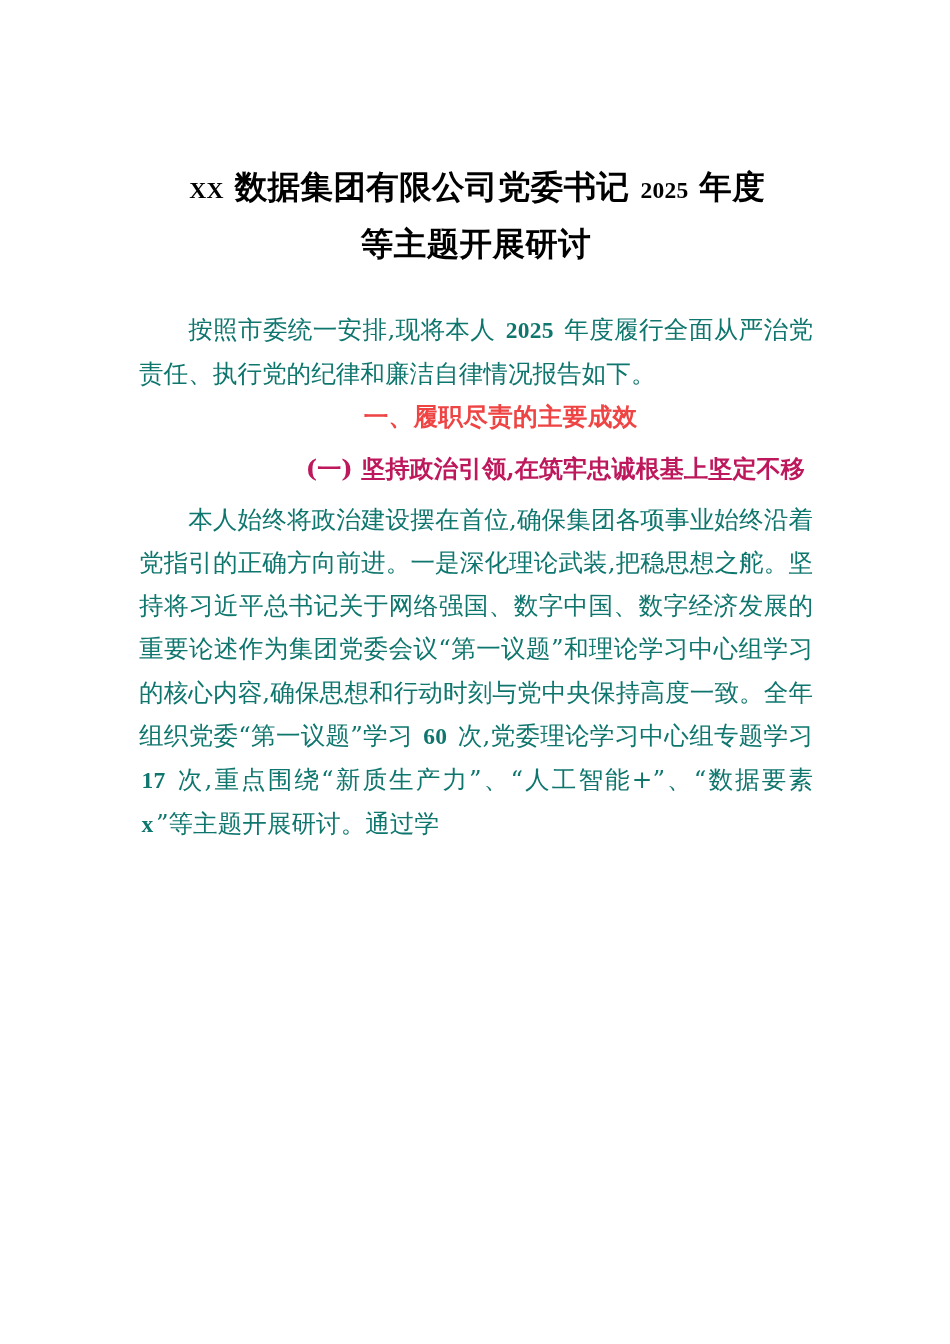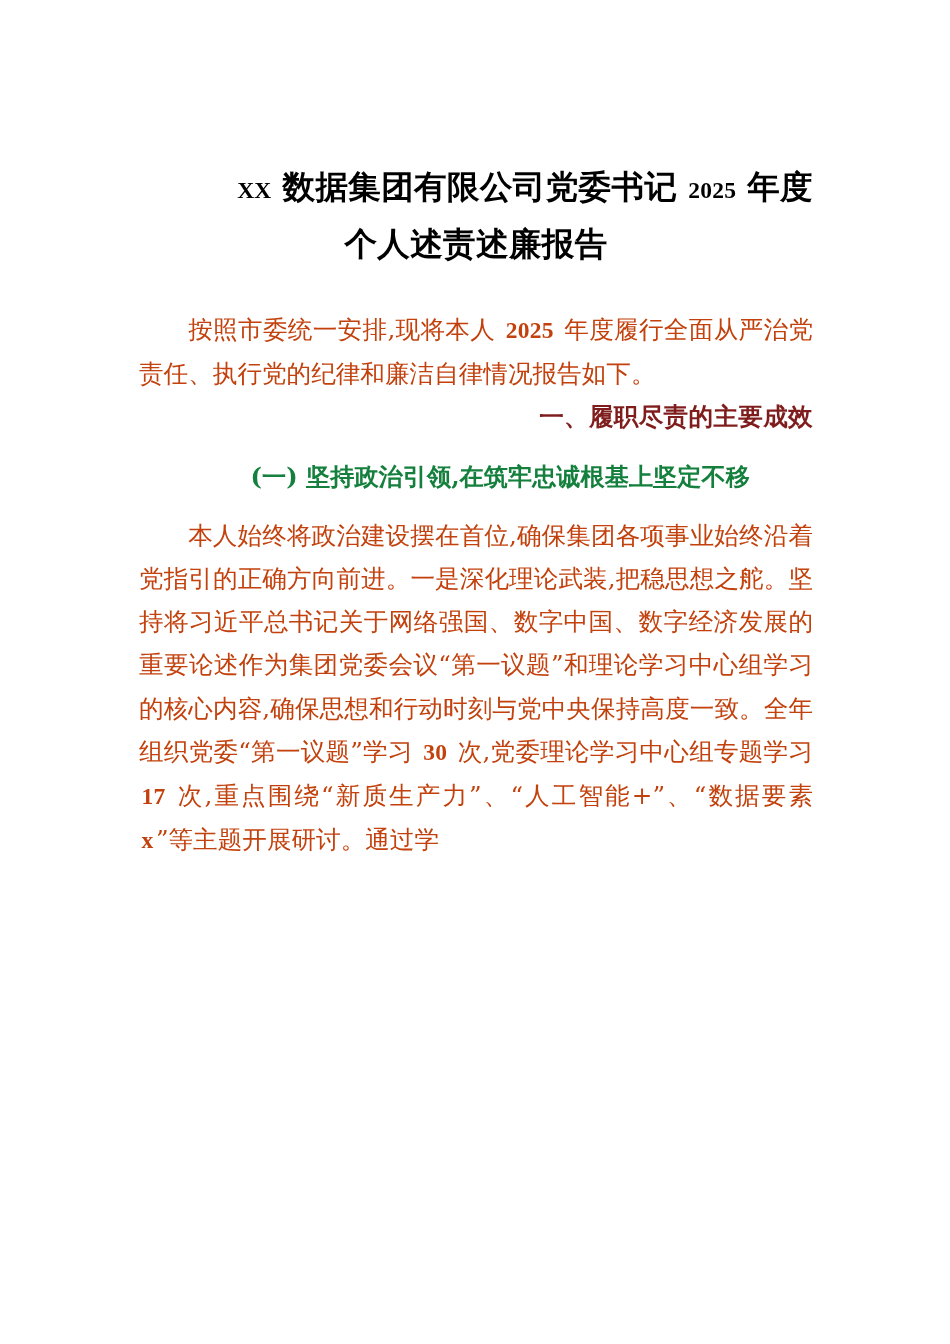--- a/index.html
+++ b/index.html
@@ -46,38 +46,37 @@
     text-align: center;
     letter-spacing: 0.4px;
     color: #000;
   }
   .doc-title .title-line {
     display: block;
     white-space: nowrap;
   }
   .doc-title .title-line.line-1 {
     padding-top: 160px;
-    text-align: right;
   }
 
   
   .body-block {
     margin-top: 37px;
   }
 
   p.para {
     margin: 0;
     padding: 0;
     font-family: "DejaVu Serif", "Liberation Serif", serif;
     font-size: 24.6px;
     line-height: 43.2px;
     text-align: justify;
     text-justify: inter-ideograph;
     text-align-last: left;
-    color: #c2410c;
+    color: #0f766e;
     font-weight: 400;
   }
   p.para.indent {
     text-indent: 2em;
   }
 
   
   .lat {
     font-family: "Liberation Serif", "DejaVu Serif", serif;
     font-weight: bold;
@@ -89,54 +88,54 @@
   
   h2.head-1 {
     margin: 0;
     padding: 0;
     font-family: "Liberation Sans", "DejaVu Sans", sans-serif;
     font-weight: bold;
     font-size: 24.6px;
     line-height: 43.2px;
     text-indent: 2em;
     letter-spacing: 0.3px;
-    color: #7f1d1d;
-    text-align: right;
+    color: #ef4444;
+    text-align: center;
   }
 
   
   h3.head-2 {
-    margin: 16px;
+    margin: 8px;
     padding: 0;
     font-family: "DejaVu Serif", "Liberation Serif", serif;
     font-weight: bold;
     font-size: 24.2px;
     line-height: 43.2px;
     text-indent: 2em;
-    color: #15803d;
-    text-align: center;
+    color: #be185d;
+    text-align: right;
   }
 </style>
 </head>
 <body>
 
 <div class="page">
   <div class="content">
 
     <h1 class="doc-title">
       <span class="title-line line-1"><span class="lat">XX</span> 数据集团有限公司党委书记 <span class="lat">2025</span> 年度</span>
-      <span class="title-line line-2">个人述责述廉报告</span>
+      <span class="title-line line-2">等主题开展研讨</span>
     </h1>
 
     <div class="body-block">
 
       <p class="para indent">按照市委统一安排,现将本人 <span class="lat">2025</span> 年度履行全面从严治党责任、执行党的纪律和廉洁自律情况报告如下。</p>
 
       <h2 class="head-1">一、履职尽责的主要成效</h2>
 
 
       <h3 class="head-2">(一) 坚持政治引领,在筑牢忠诚根基上坚定不移</h3>
 
-      <p class="para indent">本人始终将政治建设摆在首位,确保集团各项事业始终沿着党指引的正确方向前进。一是深化理论武装,把稳思想之舵。坚持将习近平总书记关于网络强国、数字中国、数字经济发展的重要论述作为集团党委会议“第一议题”和理论学习中心组学习的核心内容,确保思想和行动时刻与党中央保持高度一致。全年组织党委“第一议题”学习 <span class="lat">30</span> 次,党委理论学习中心组专题学习 <span class="lat">17</span> 次,重点围绕“新质生产力”、“人工智能+”、“数据要素 <span class="lat">x</span>”等主题开展研讨。通过学</p>
+      <p class="para indent">本人始终将政治建设摆在首位,确保集团各项事业始终沿着党指引的正确方向前进。一是深化理论武装,把稳思想之舵。坚持将习近平总书记关于网络强国、数字中国、数字经济发展的重要论述作为集团党委会议“第一议题”和理论学习中心组学习的核心内容,确保思想和行动时刻与党中央保持高度一致。全年组织党委“第一议题”学习 <span class="lat">60</span> 次,党委理论学习中心组专题学习 <span class="lat">17</span> 次,重点围绕“新质生产力”、“人工智能+”、“数据要素 <span class="lat">x</span>”等主题开展研讨。通过学</p>
 
     </div>
   </div>
 </div>
 
 </body></html>

